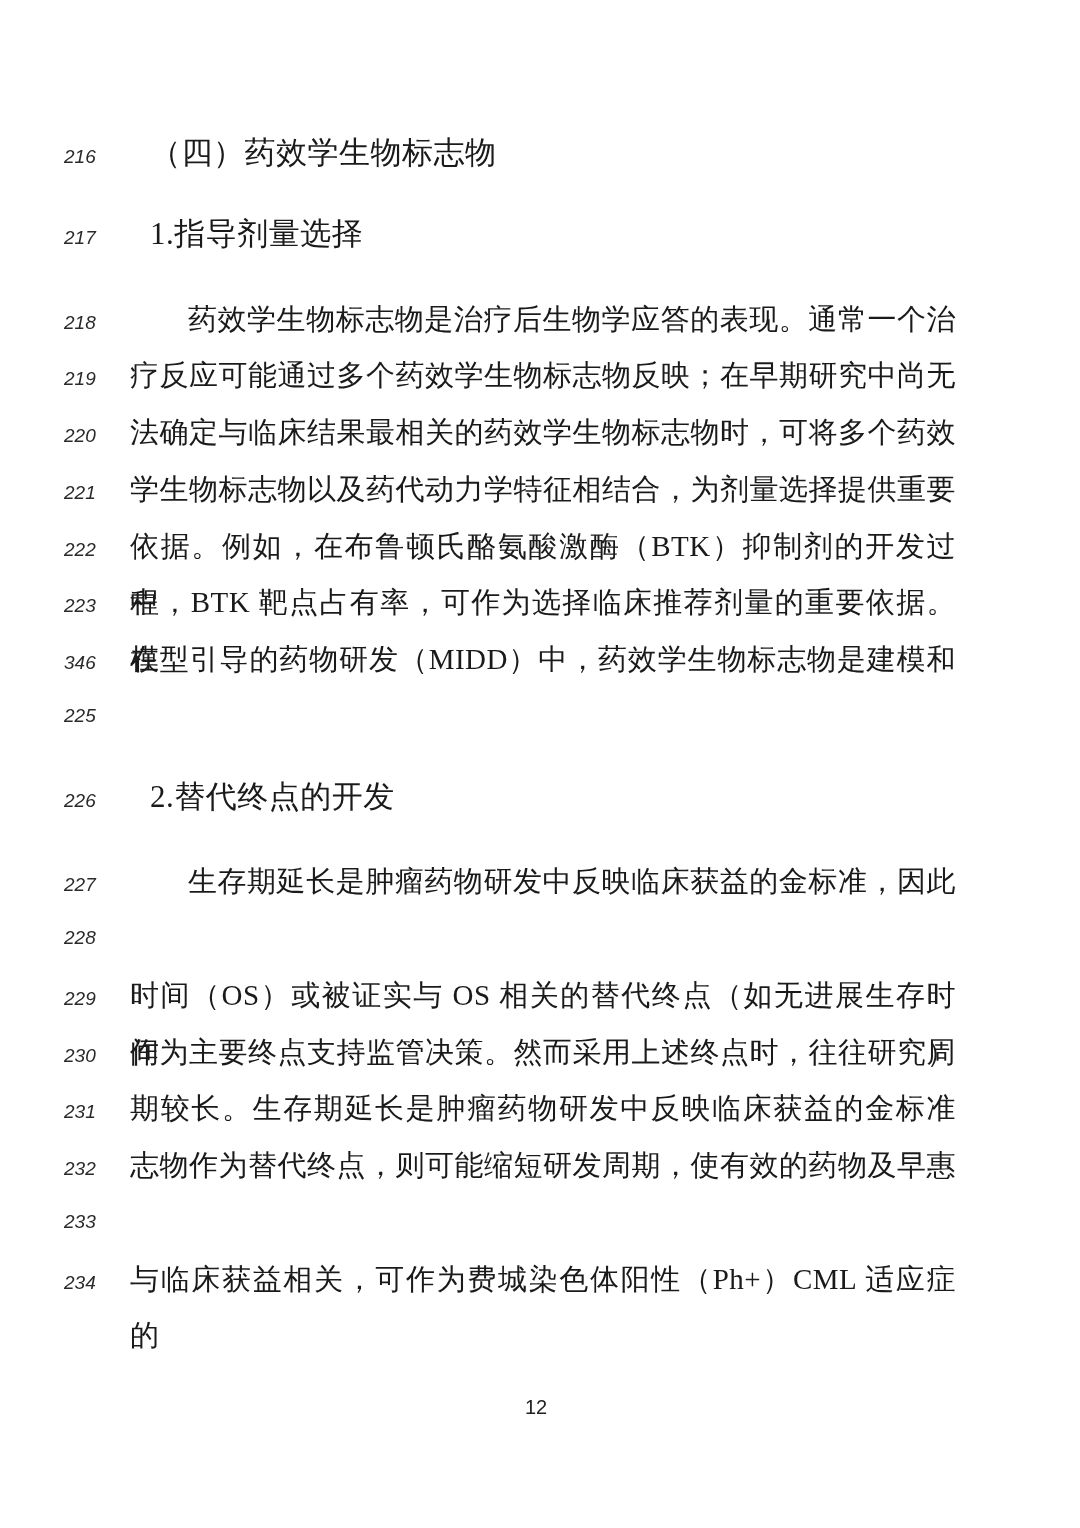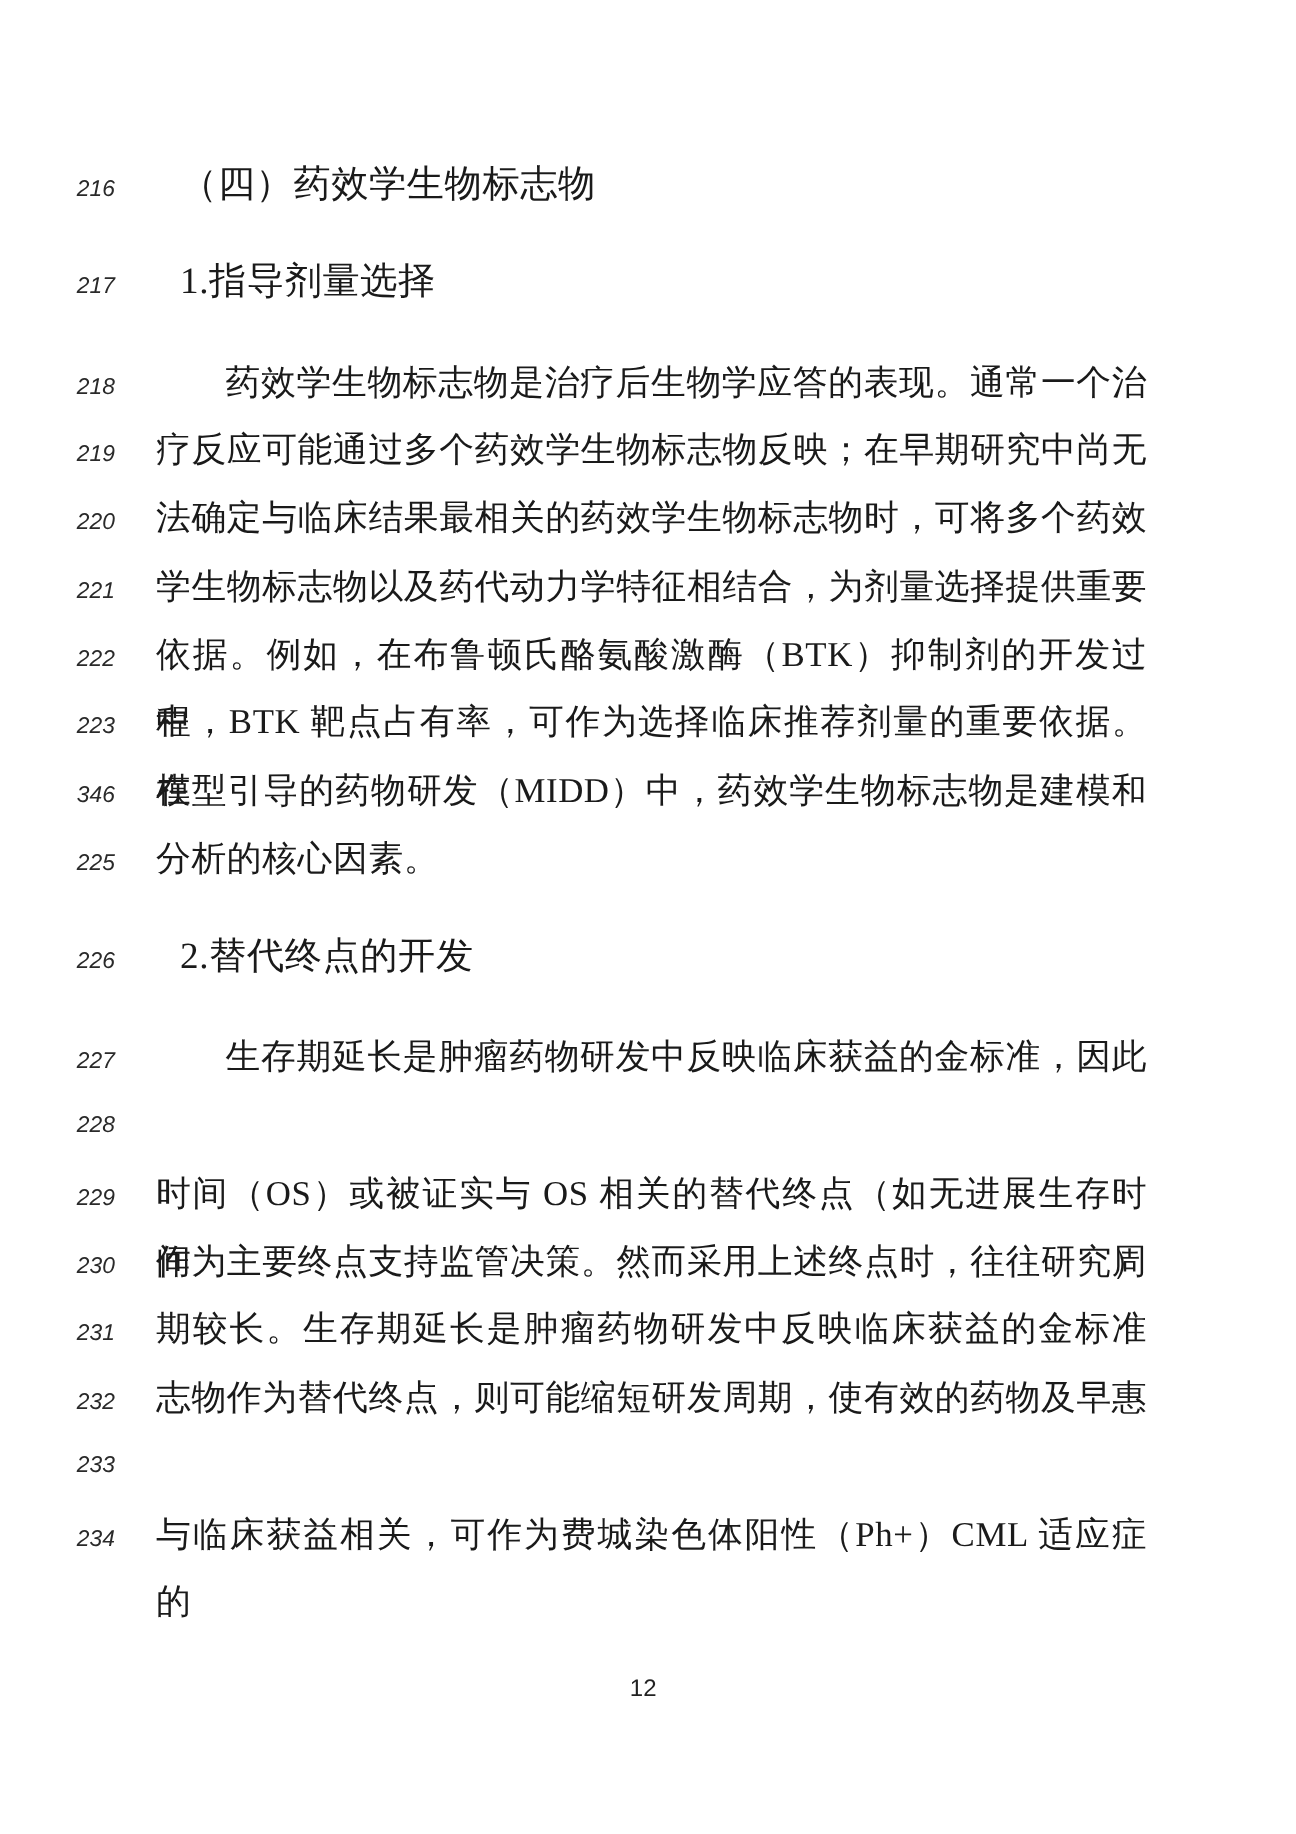--- a/index.html
+++ b/index.html
@@ -105,21 +105,20 @@
     <div class="row para-line">
       <span class="num">223</span>
       <div class="text">中，BTK 靶点占有率，可作为选择临床推荐剂量的重要依据。在</div>
     </div>
     <div class="row para-line">
       <span class="num">346</span>
       <div class="text">模型引导的药物研发（MIDD）中，药效学生物标志物是建模和</div>
     </div>
     <div class="row para-end">
       <span class="num">225</span>
-      <div class="text">分析的核心因素。</div>
     </div>
     <div class="row subheading">
       <span class="num">226</span>
       <div class="text">2.替代终点的开发</div>
     </div>
     <div class="row para-start">
       <span class="num">227</span>
       <div class="text">生存期延长是肿瘤药物研发中反映临床获益的金标准，因此</div>
     </div>
     <div class="row para-line">

